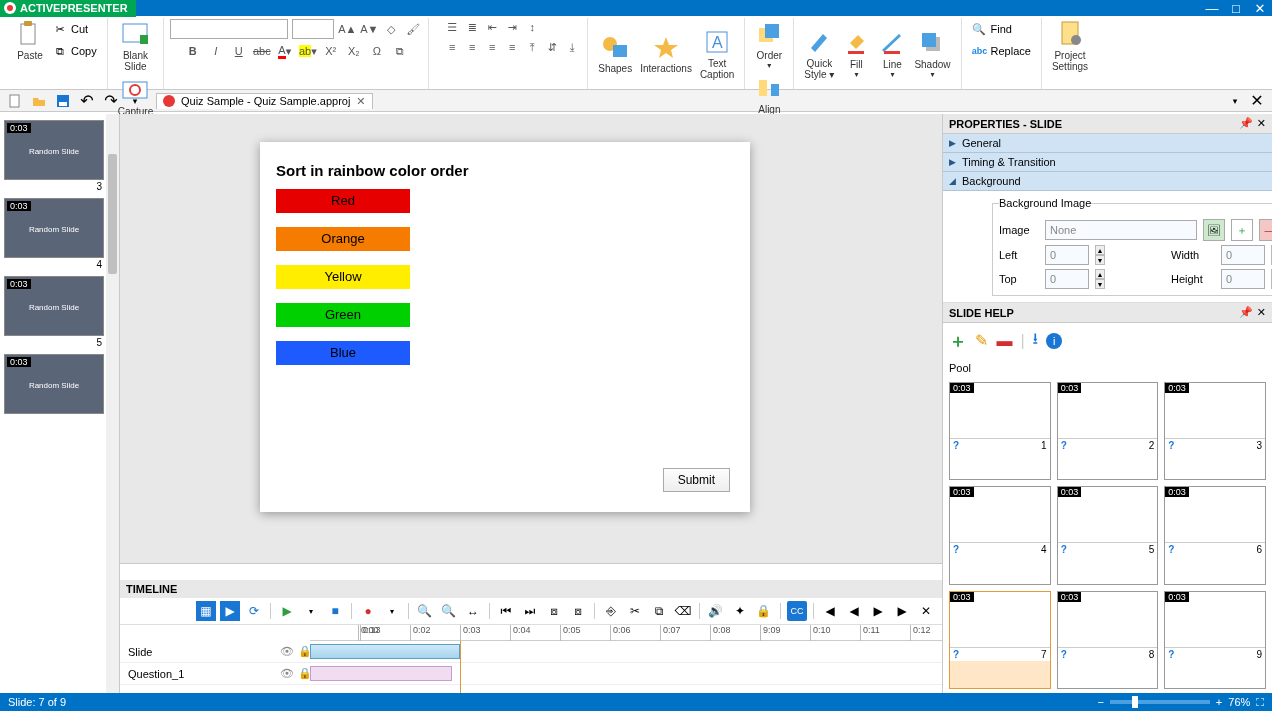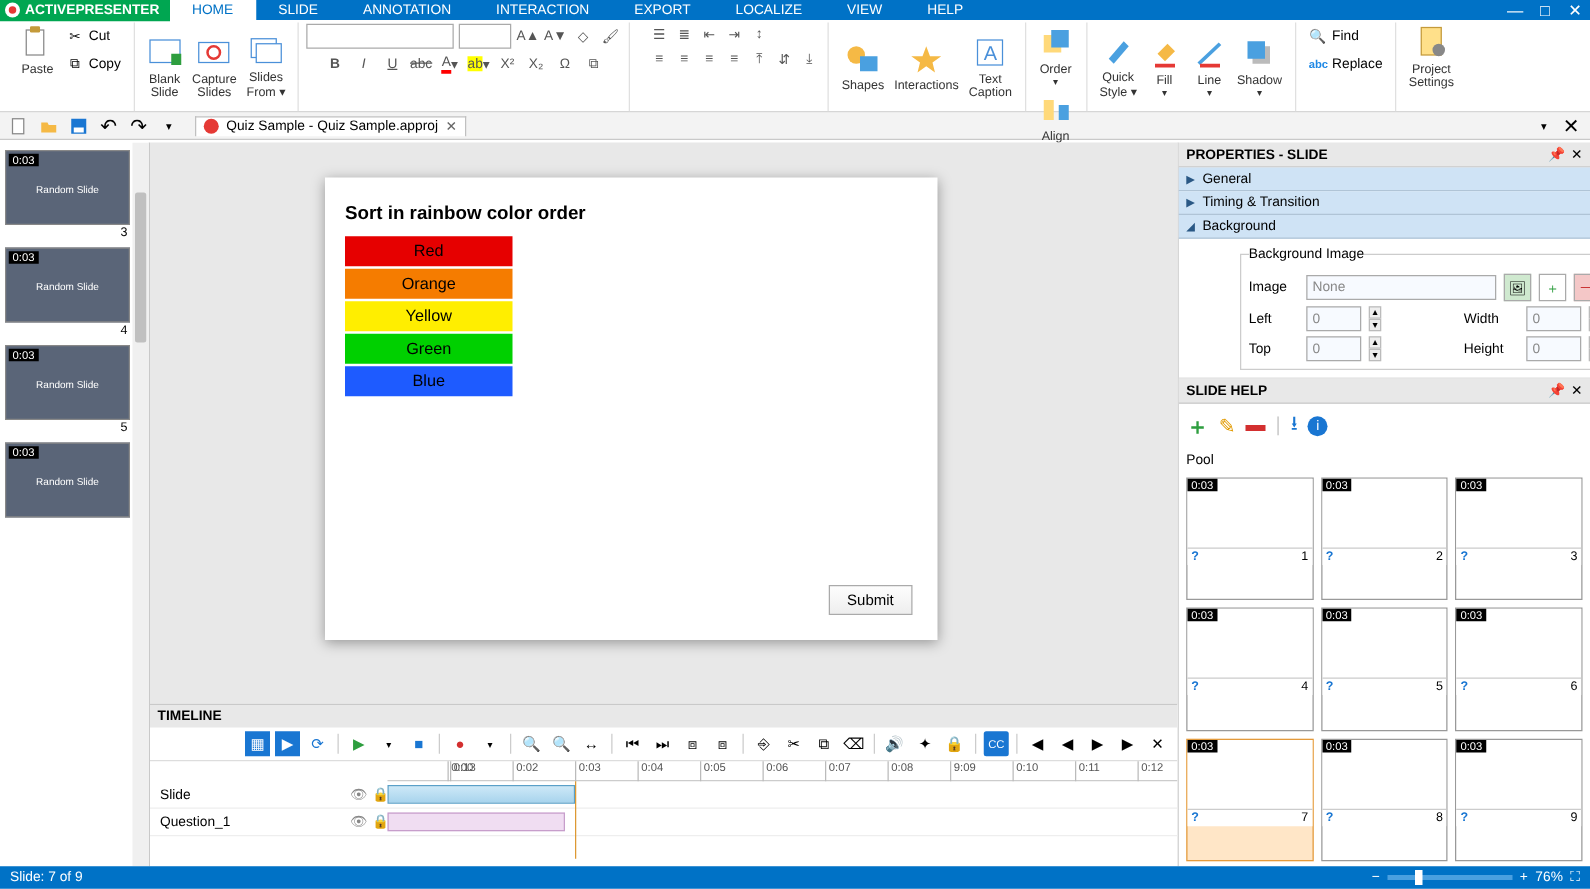--- a/index.html
+++ b/index.html
@@ -53,21 +53,21 @@
 .sthumb .tstamp { position:absolute; top:2px; left:2px; background:#000; color:#fff; font-size:9px; padding:0 3px; }
 .sthumb .caption { font-size:8px; color:#fff; text-align:center; position:absolute; top:26px; left:0; right:0; }
 .sthumb .num { text-align:right; font-size:10px; padding:1px 2px 0 0; }
 .vscroll { position:absolute; right:0; top:0; bottom:0; width:13px; background:#f0f0f0; }
 .vscroll .thumb { position:absolute; left:2px; right:2px; top:40px; height:120px; background:#c0c0c0; border-radius:2px; }
 
 
 .canvas-wrap { flex:1; background:#e8e8e8; position:relative; overflow:hidden; }
 .slide-canvas { position:absolute; left:140px; top:28px; width:490px; height:370px; background:#fff; box-shadow:0 2px 10px rgba(0,0,0,.35); padding:16px; }
 .slide-title { font-weight:bold; font-size:15px; margin:4px 0 10px 0; }
-.color-item { width:134px; height:24px; text-align:center; font-size:13px; line-height:24px; margin-bottom:2px; }
+.color-item { width:134px; height:24px; text-align:center; font-size:13px; line-height:24px; margin-bottom:14px; }
 .submit-btn { position:absolute; right:20px; bottom:20px; border:1px solid #aaa; background:linear-gradient(#fdfdfd,#eee); padding:4px 14px; font-size:12px; cursor:pointer; }
 
 
 .right-panel { width:330px; background:#fff; border-left:1px solid #c9c9c9; display:flex; flex-direction:column; }
 .panel-hdr { background:#e8e8e8; font-size:11px; font-weight:bold; padding:3px 6px; border-bottom:1px solid #c9c9c9; display:flex; align-items:center; }
 .panel-hdr .ctl { margin-left:auto; display:flex; gap:4px; font-weight:normal; cursor:pointer; }
 .acc { background:#cfe3f5; font-size:11px; padding:3px 6px; border-bottom:1px solid #b0c4d6; cursor:pointer; display:flex; align-items:center; gap:6px; }
 .acc .arrow { font-size:9px; color:#2a5885; }
 .prop-body { padding:6px 8px; font-size:11px; border-bottom:1px solid #ddd; }
 .prop-body legend { font-size:11px; }
@@ -85,21 +85,21 @@
 .pool-grid { padding:4px 6px; display:grid; grid-template-columns: repeat(3, 1fr); gap:6px; overflow:auto; }
 .pool-item { border:1px solid #999; position:relative; }
 .pool-item.sel { border:1px solid #e39a3c; background:#ffe6c7; }
 .pool-item .pthumb { height:56px; background:#fff; position:relative; border-bottom:1px solid #ccc; }
 .pool-item .tstamp { position:absolute; top:0; left:0; background:#000; color:#fff; font-size:9px; padding:0 3px; }
 .pool-item .pfoot { display:flex; justify-content:space-between; font-size:10px; padding:1px 3px; background:#fff; }
 .pool-item .pfoot .q { color:#1976d2; font-weight:bold; }
 
 
 .timeline-wrap { position:absolute; left:120px; right:330px; bottom:0; height:130px; background:#fff; border-top:1px solid #c9c9c9; }
-.tl-hdr { background:#e8e8e8; font-size:11px; font-weight:bold; padding:3px 6px; }
+.tl-hdr { background:#e8e8e8; font-size:11px; font-weight:bold; padding:3px 6px;margin-top:16px; }
 .tl-toolbar { display:flex; align-items:center; gap:4px; padding:3px 6px; border-bottom:1px solid #ddd; }
 .tl-toolbar .tbtn { width:20px; height:20px; display:flex; align-items:center; justify-content:center; cursor:pointer; font-size:12px; }
 .tl-toolbar .sep { width:1px; height:16px; background:#ccc; margin:0 2px; }
 .tl-ruler { height:16px; border-bottom:1px solid #ccc; position:relative; font-size:9px; color:#555; margin-left:190px; }
 .tl-ruler .tick { position:absolute; top:0; border-left:1px solid #bbb; height:16px; padding-left:2px; }
 .tl-rows { position:relative; }
 .tl-row { height:22px; border-bottom:1px solid #eee; display:flex; align-items:center; font-size:11px; }
 .tl-row .rlabel { width:160px; padding-left:8px; }
 .tl-row .rctrl { width:30px; display:flex; gap:4px; color:#888; }
 .tl-row .rtrack { flex:1; position:relative; height:22px; }
@@ -116,30 +116,20 @@
 svg { display:block; }
 </style>
 </head>
 <body>
 
 <div class="titlebar">
   <div class="brand">
     <span class="brand-logo"></span>
     <span>ACTIVEPRESENTER</span>
   </div>
-  <div class="menu-tabs" id="menu-tabs">
-      <div class="menu-tab active">HOME</div>
-      <div class="menu-tab">SLIDE</div>
-      <div class="menu-tab">ANNOTATION</div>
-      <div class="menu-tab">INTERACTION</div>
-      <div class="menu-tab">EXPORT</div>
-      <div class="menu-tab">LOCALIZE</div>
-      <div class="menu-tab">VIEW</div>
-      <div class="menu-tab">HELP</div>
-    </div>
   <div class="winctrl">
     <span>—</span>
     <span>□</span>
     <span>✕</span>
   </div>
 </div>
 
 <div class="ribbon">
 
   <div class="rgroup">
@@ -159,21 +149,21 @@
             <span>Cut</span>
           </div>
         <div class="rsmallrow">
             <span class="sicon">⧉</span>
             <span>Copy</span>
           </div>
       </div>
     </div>
   </div>
 
-  <div class="rgroup" style="flex-direction:row">
+  <div class="rgroup" style="flex-direction:column">
     <div class="rbig">
         <span class="ricon">
           <svg width="26" height="22">
             <rect x="1" y="1" width="24" height="18" fill="#fff" stroke="#4a90d9"></rect>
             <rect x="18" y="12" width="9" height="9" fill="#2e9e3f"></rect>
           </svg>
         </span>
         <span style="white-space:pre;text-align:center">Blank
 Slide</span>
       </div>

